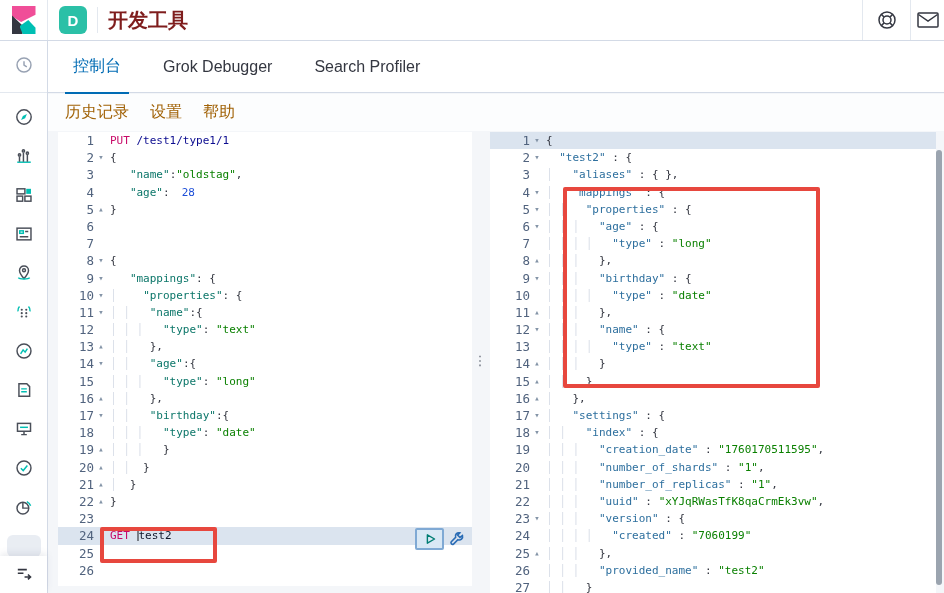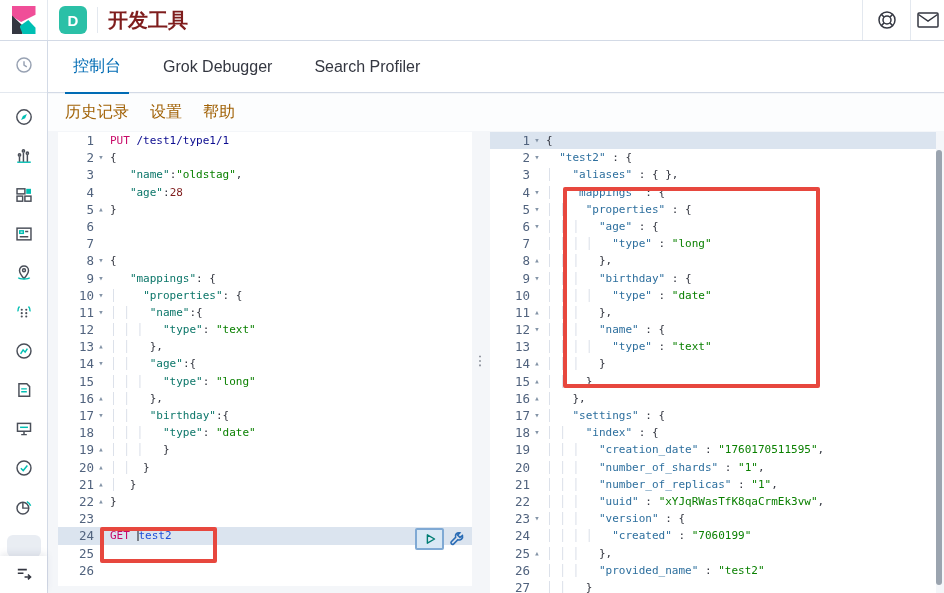--- a/index.html
+++ b/index.html
@@ -66,25 +66,25 @@
   .crow { display:flex; height:17.2px; line-height:17.2px; white-space:pre; }
   .crow.hl { background:#dbe4ef; }
   .gut { flex:none; display:flex; background:transparent; }
   .pane.request  .gut { width:50px; }
   .pane.response .gut { width:54px; }
   .lnum { flex:1; text-align:right; font-size:12.5px; color:#51637e; }
   .fold { flex:none; width:14px; text-align:center; font-size:9px; color:#8494a7; cursor:pointer; }
   .cline { flex:1; font-size:11px; padding-left:2px; }
   .tok-m { color:#C80A68; }           
   .tok-u { color:#0b0b8f; }           
-  .tok-t { color:#1d4ed8; }           
+  .tok-t { color:#0f172a; }           
   .tok-k { color:#0B7669; }           
   .tok-b { color:#2D6F9E; }           
   .tok-s { color:#0A8000; }           
-  .tok-n { color:#7f1d1d; }           
+  .tok-n { color:#1d4ed8;margin-left:12px; }           
   .tok-p { color:#343741; }           
   .tok-g { color:#d7dde7; }           
   .caret { display:inline-block; width:0; height:13px; border-left:2px solid #7a7f87;
            vertical-align:-2px; }
 
   
   .anno { position:absolute; border:4px solid #E7473E; border-radius:2px; z-index:6; pointer-events:none; }
   .anno.req { left:52px;  top:396px; width:117px; height:36px; }
   .anno.res { left:515px; top:56px;  width:257px; height:201px; }
 

